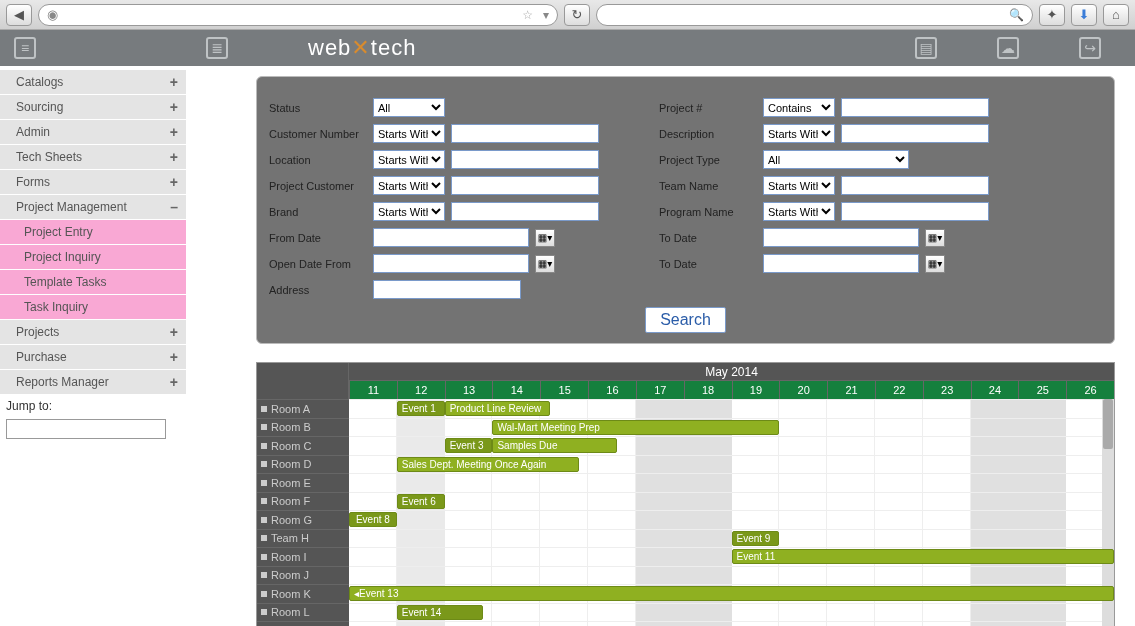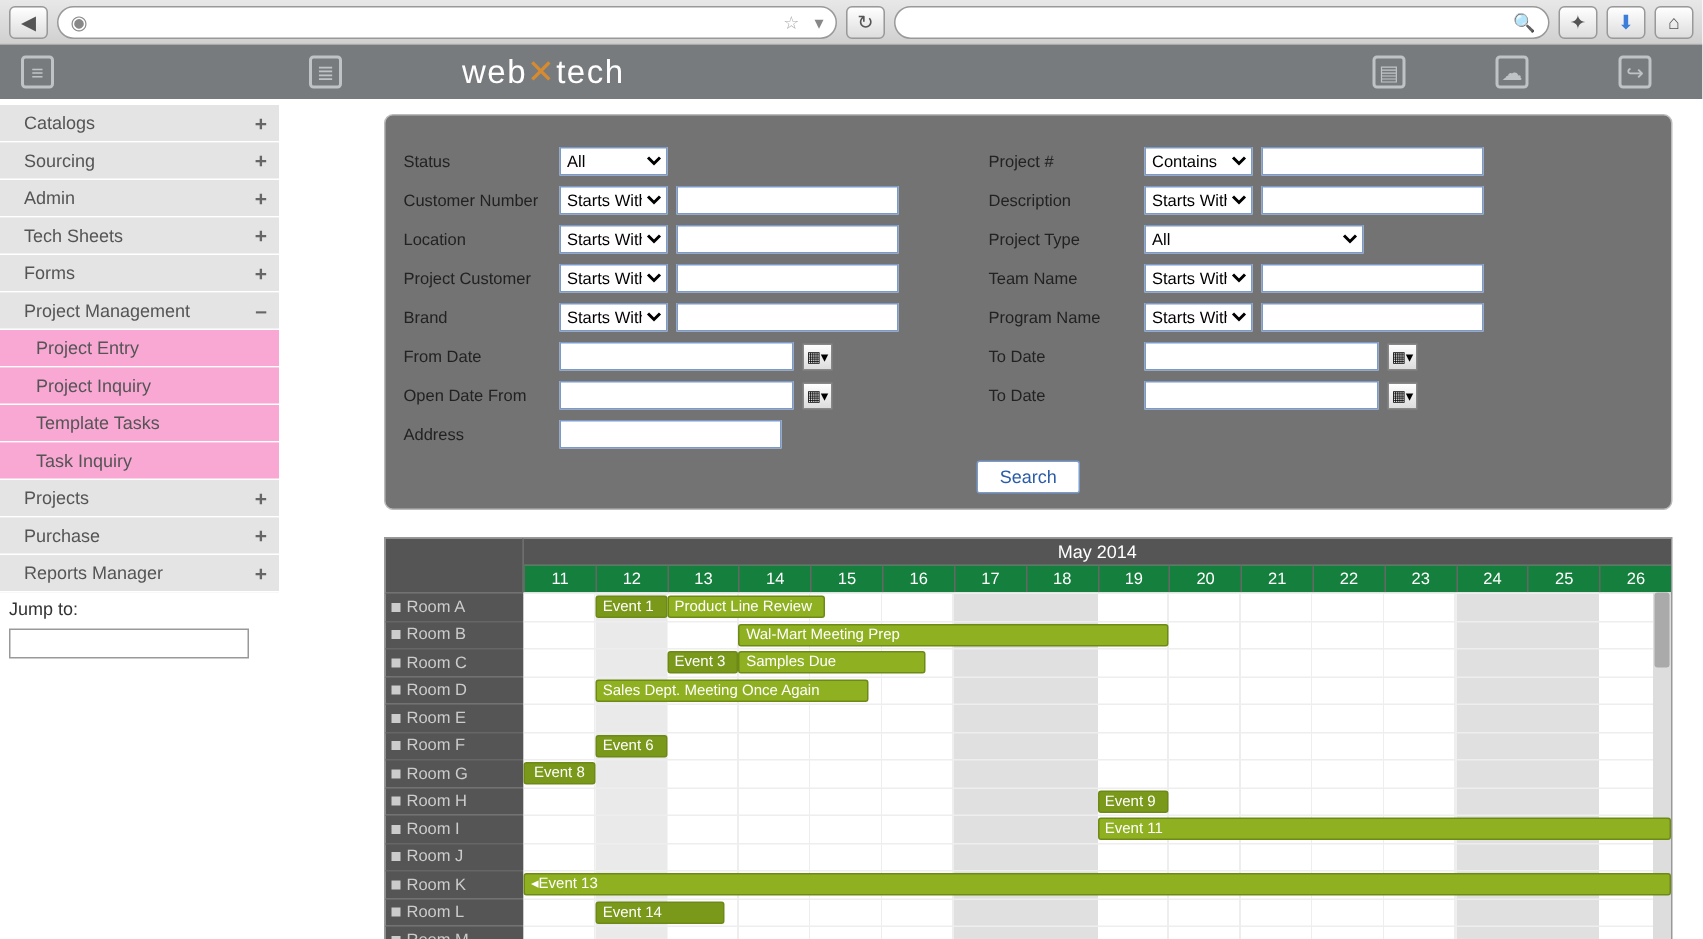--- a/index.html
+++ b/index.html
@@ -39,21 +39,21 @@
 .filter-row { display:flex; }
 .filter-col { width:390px; }
 .frow { display:flex; align-items:center; height:25px; margin-bottom:1px;}
 .frow label { width:104px; color:#222; font-size:11px;}
 .sel { border:1px solid #7a9aca; background:#fff; height:19px; font-size:11px; width:72px;}
 .sel.wide { width:146px; }
 .txt { border:1px solid #7a9aca; height:19px; width:148px; margin-left:6px;}
 .txt.single { width:148px; margin-left:0;}
 .cal-btn { width:20px; height:18px; border:1px solid #888; margin-left:6px; background:linear-gradient(#fff,#ddd); display:inline-flex; align-items:center; justify-content:center; font-size:10px;}
 .search-btn-wrap { text-align:center; margin-top:4px;}
-.search-btn { border:1px solid #7a9aca; background:#fff; color:#2a5ca8; padding:3px 14px; font-size:12px; cursor:pointer; border-radius:2px;}
+.search-btn { border:1px solid #7a9aca; background:#fff; color:#2a5ca8; padding:3px 14px; font-size:16px; cursor:pointer; border-radius:2px;}
 
 
 .gantt { margin-top:18px; border:1px solid #999; background:#fff; position:relative; }
 .gantt-header { display:flex; }
 .gh-left { width:92px; background:#555; }
 .gh-right { flex:1; }
 .gh-month { background:#555; color:#fff; text-align:center; font-size:12px; height:18px; line-height:18px; border-bottom:1px solid #666;}
 .gh-days { display:flex; background:#15803d; height:18px;align-items:center;}
 .gh-day { flex:1; color:#fff; font-size:11px; text-align:center; line-height:18px; border-left:1px solid #666;}
 .gh-corner { height:36px; background:#555; border-right:1px solid #666;}
@@ -296,21 +296,21 @@
             <div class="room">
               <span class="sq"></span>
               <span>Room F</span>
             </div>
             <div class="room">
               <span class="sq"></span>
               <span>Room G</span>
             </div>
             <div class="room">
               <span class="sq"></span>
-              <span>Room H</span>
+              <span>Team H</span>
             </div>
             <div class="room">
               <span class="sq"></span>
               <span>Room I</span>
             </div>
             <div class="room">
               <span class="sq"></span>
               <span>Room J</span>
             </div>
             <div class="room">

